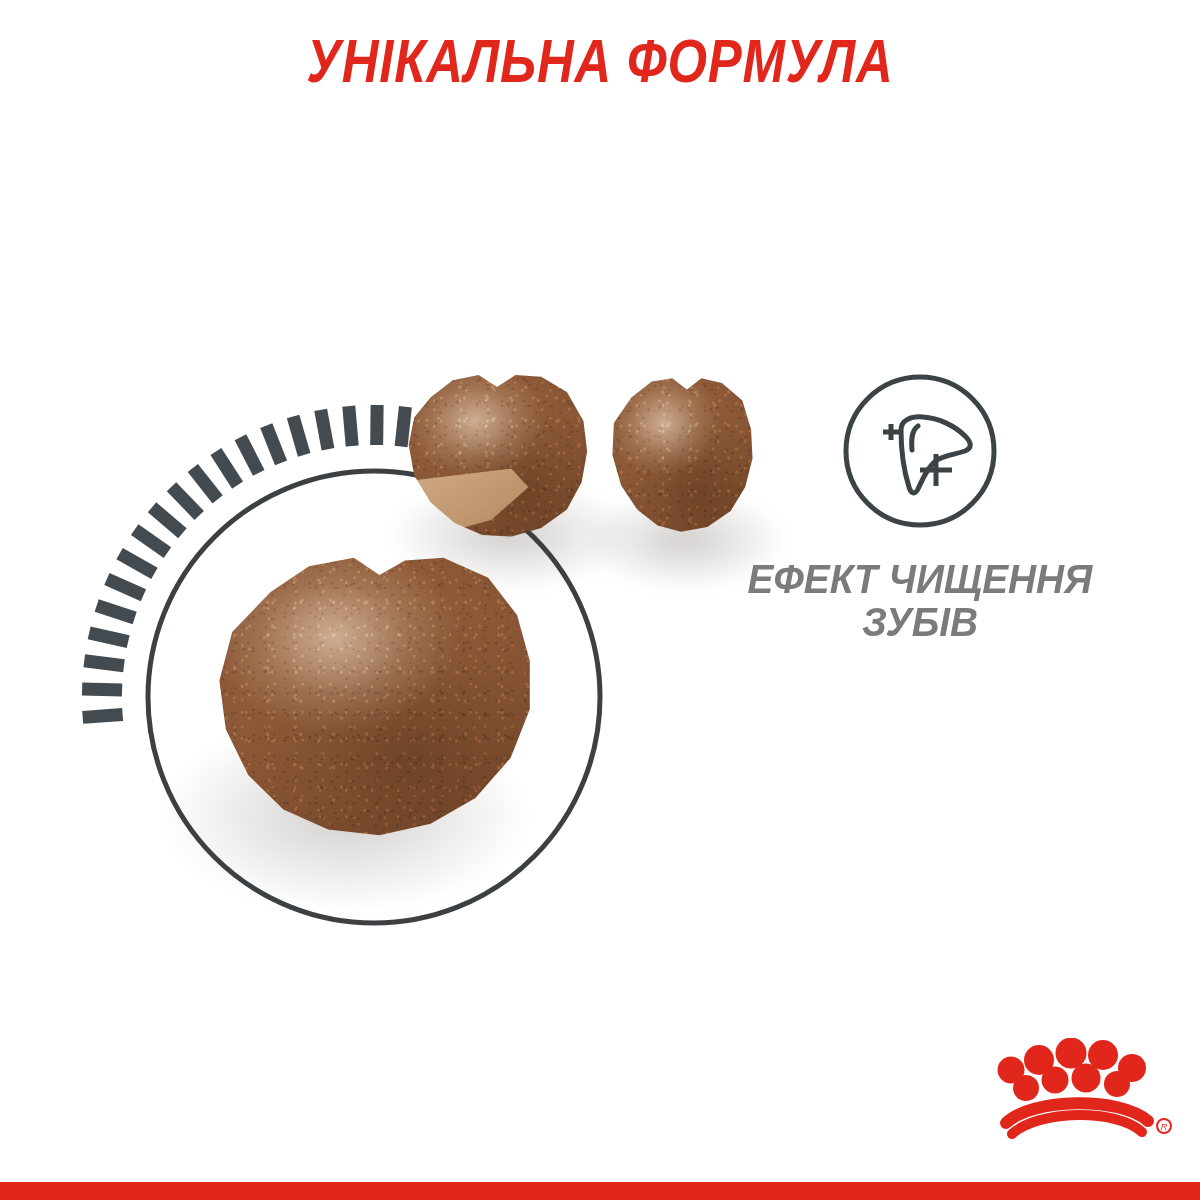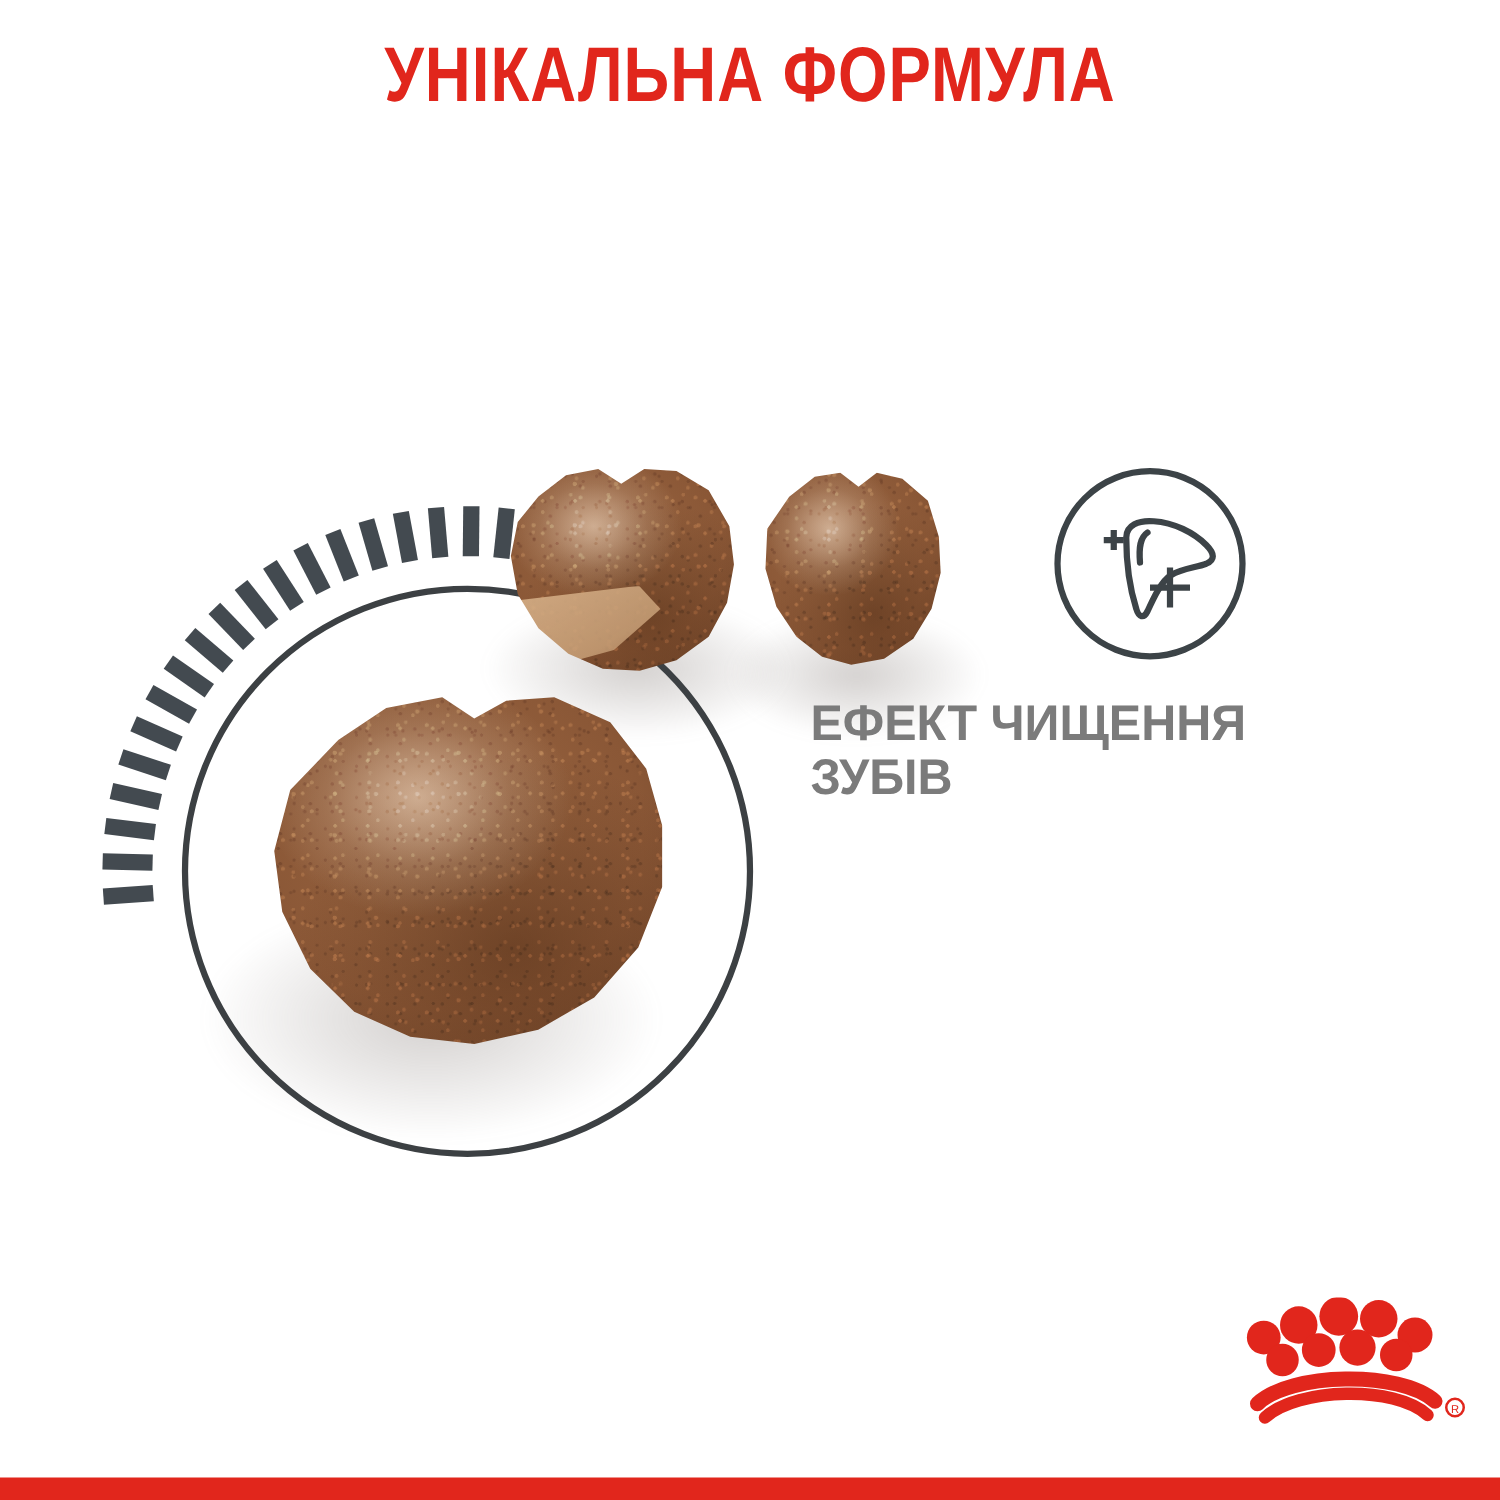--- a/index.html
+++ b/index.html
@@ -12,20 +12,21 @@
     background: #ffffff;
     font-family: "Liberation Sans", sans-serif;
     overflow: hidden;
   }
   #page {
     position: relative;
     width: 1200px;
     height: 1200px;
     background: #ffffff;
     overflow: hidden;
+    font-style: italic;
   }
 
   
   .headline {
     position: absolute;
     top: 30px;
     left: 0;
     width: 1200px;
     text-align: center;
     color: #e1261c;
@@ -98,21 +99,21 @@
 
   
   .benefits {
     position: absolute;
     left: 640px;
     top: 370px;
     width: 560px;
   }
   .benefit {
     width: 560px;
-    text-align: left;
+    text-align: center;
     margin-bottom: 22px;
   }
   .benefit .icon-wrap {
     width: 162px;
     height: 162px;
     margin: 0 auto;
   }
   .benefit .label {
     color: #7b7b7b;
     font-weight: bold;

